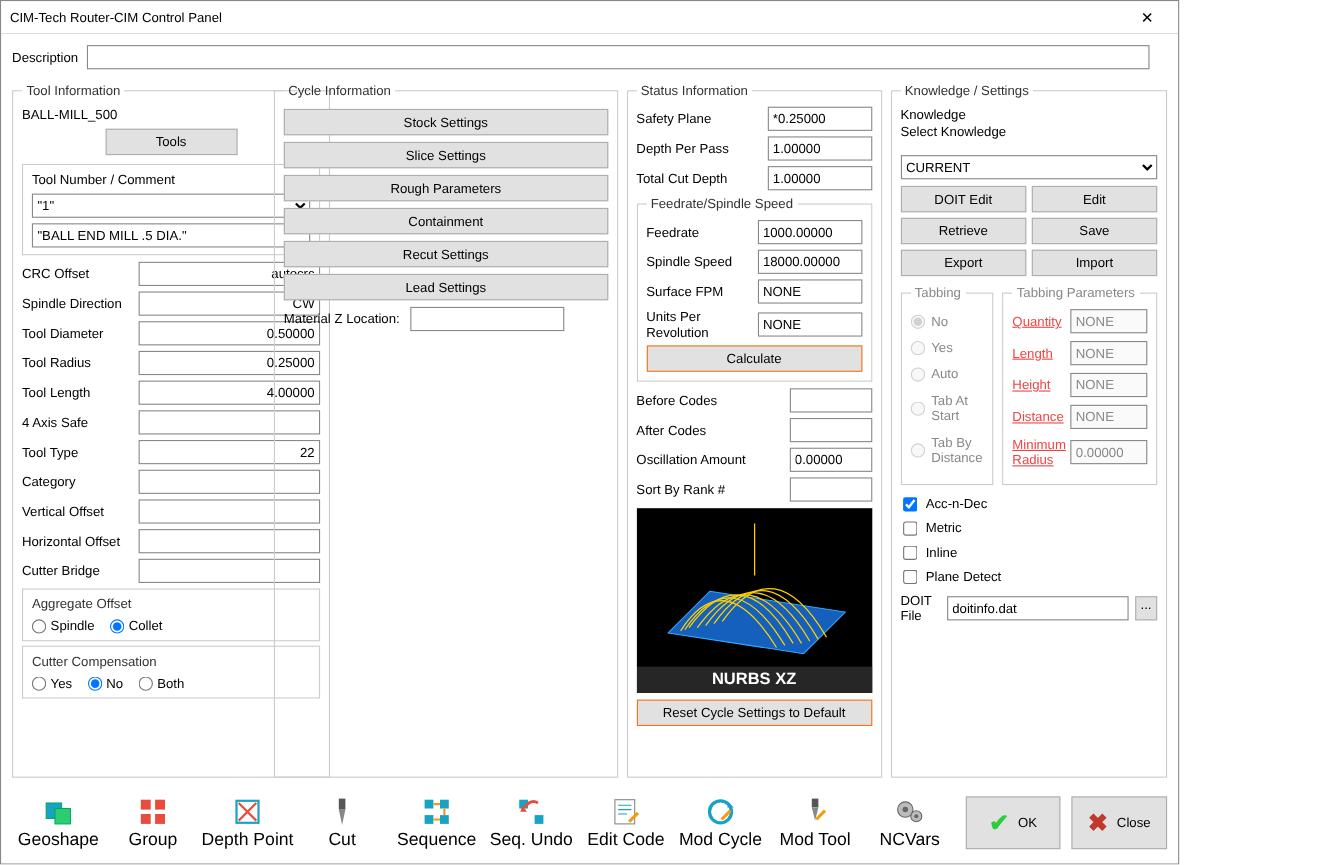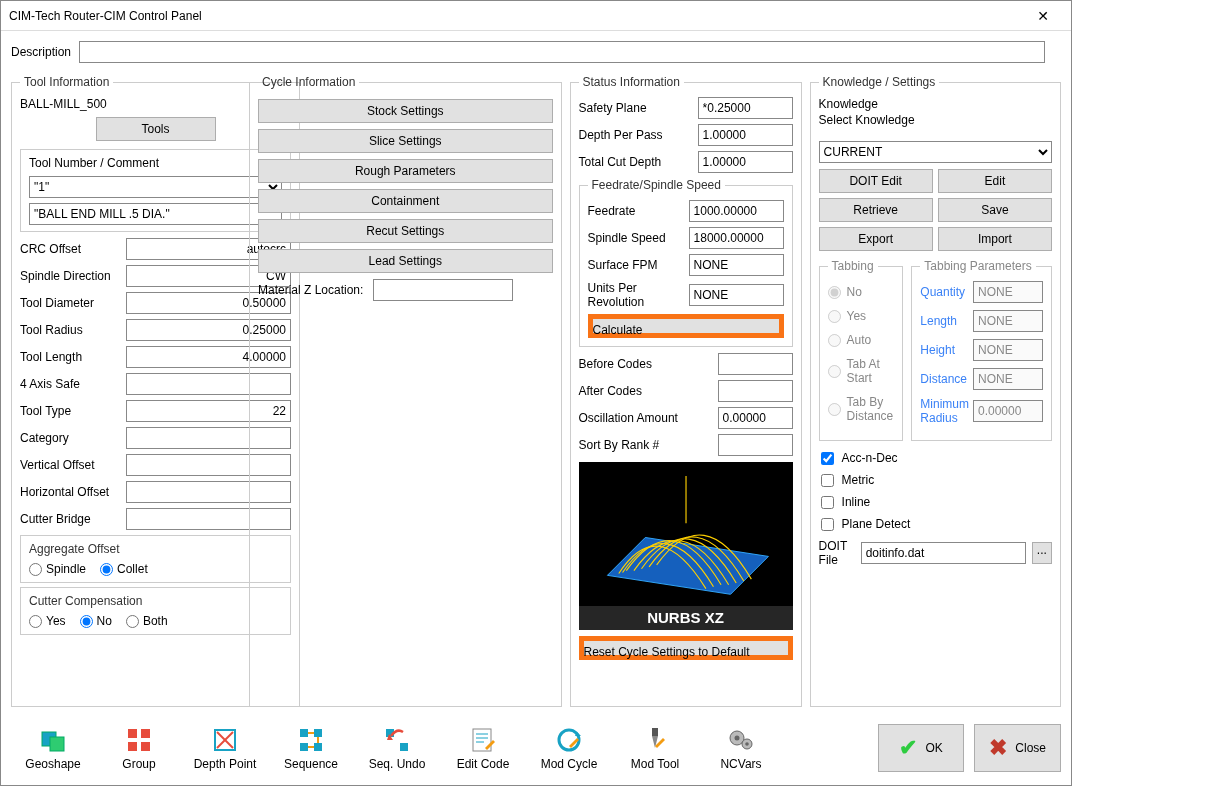--- a/index.html
+++ b/index.html
@@ -23,40 +23,40 @@
 .row label { width: 100px; }
 .row input[type=text] { flex: 1; height: 22px; border: 1px solid #888; padding: 0 4px; background: #fff; text-align: right; }
 select { width: 100%; height: 22px; border: 1px solid #888; background: #fff; }
 .subgroup { border: 1px solid #ccc; padding: 6px 8px; margin-top: 4px; }
 .subgroup .sg-title { color: #333; margin-bottom: 6px; }
 .radio-row { display: flex; gap: 14px; align-items: center; }
 .radio-row label { display: flex; align-items: center; gap: 4px; }
 .status-row { display: flex; align-items: center; margin-bottom: 5px; gap: 6px; }
 .status-row label { flex: 1; }
 .status-row input { width: 95px; height: 22px; border: 1px solid #888; padding: 0 4px; }
-.wide-btn { height: 24px; background: #e1e1e1; border: 5px solid #f97316; text-align: left; line-height: 22px; cursor: pointer; }
+.wide-btn { height: 24px; background: #e1e1e1; border: 1px solid #f97316; text-align: center; line-height: 22px; cursor: pointer; }
 .preview { width: 100%; height: 168px; background: #000; position: relative; margin-top: 6px; overflow: hidden; }
 .preview .caption { position: absolute; bottom: 0; left: 0; right: 0; height: 24px; background: rgba(40,40,40,0.95); color: #fff; font-weight: bold; text-align: center; line-height: 24px; font-size: 15px; }
 .knowledge-btns { display: grid; grid-template-columns: 1fr 1fr; gap: 5px; margin-top: 6px; }
 .knowledge-btns .btn { margin-bottom: 0; }
 .tab-row { display: flex; gap: 8px; margin-top: 8px; }
 .tab-col { flex: 1; }
 .radio-v { display: flex; flex-direction: column; gap: 10px; padding-top: 4px; }
 .radio-v label { display: flex; align-items: center; gap: 6px; color: #888; }
 .tp-row { display: flex; align-items: center; margin-bottom: 7px; gap: 4px; }
-.tp-row label { flex: 1; color: #3b82f6; }
+.tp-row label { flex: 1; color: #ef4444; text-decoration: underline; }
 .tp-row input { width: 70px; height: 22px; border: 1px solid #888; padding: 0 4px; color: #888; }
 .cb-row { display: flex; align-items: center; gap: 8px; margin-bottom: 8px; margin-left: 2px; }
 .doit-row { display: flex; align-items: center; gap: 6px; margin-top: 6px; }
 .doit-row input { flex: 1; height: 22px; border: 1px solid #888; padding: 0 4px; }
 .doit-row .browse { width: 28px; height: 22px; background: #e1e1e1; border: 1px solid #adadad; text-align: center; cursor: pointer; }
 .toolbar { height: 74px; border-top: 0; display: flex; align-items: center; padding: 6px 10px; gap: 2px; }
 .tbtn { width: 84px; height: 62px; display: flex; flex-direction: column; align-items: center; justify-content: center; gap: 3px; cursor: pointer; }
 .tbtn .ico { width: 28px; height: 28px; display: flex; align-items: center; justify-content: center; }
-.tbtn .lbl { font-size: 12px; }
+.tbtn .lbl { font-size: 16px; }
 .spacer { flex: 1; }
 .actbtn { height: 48px; min-width: 86px; background: #e1e1e1; border: 1px solid #adadad; display: flex; align-items: center; justify-content: center; gap: 8px; cursor: pointer; padding: 0 14px; }
 .actbtn .mark { font-size: 22px; font-weight: bold; }
 fieldset.disabled legend { color: #888; }
 .cycle-body { padding-top: 2px; }
 .mzl-row { display: flex; align-items: center; gap: 10px; margin-top: 6px; }
 .mzl-row input { width: 140px; height: 22px; border: 1px solid #888; }
 .tool-sub { border: 1px solid #ccc; padding: 6px 8px; margin-bottom: 6px; }
 .tool-sub .sg-title { margin-bottom: 6px; }
 input[type=radio], input[type=checkbox] { margin: 0; }
@@ -371,20 +371,29 @@
             <rect x="4" y="4" width="20" height="20" fill="none" stroke="#18a2c4" stroke-width="2"></rect>
             <line x1="6" y1="22" x2="22" y2="6" stroke="#e74c3c" stroke-width="2"></line>
             <line x1="6" y1="6" x2="22" y2="22" stroke="#e74c3c" stroke-width="2"></line>
           </svg>
         </span>
       <span class="lbl">Depth Point</span>
     </div>
     <div class="tbtn">
       <span class="ico">
           <svg width="28" height="28">
+            <rect x="11" y="2" width="6" height="10" fill="#555"></rect>
+            <polygon points="11,12 17,12 14,26" fill="#888"></polygon>
+          </svg>
+        </span>
+      <span class="lbl">Cut</span>
+    </div>
+    <div class="tbtn">
+      <span class="ico">
+          <svg width="28" height="28">
             <rect x="3" y="3" width="8" height="8" fill="#18a2c4"></rect>
             <rect x="17" y="3" width="8" height="8" fill="#18a2c4"></rect>
             <rect x="3" y="17" width="8" height="8" fill="#18a2c4"></rect>
             <rect x="17" y="17" width="8" height="8" fill="#18a2c4"></rect>
             <path d="M11 7 L17 7 M21 11 L21 17 M17 21 L11 21" stroke="#f39c12" stroke-width="2" fill="none"></path>
           </svg>
         </span>
       <span class="lbl">Sequence</span>
     </div>
     <div class="tbtn">

